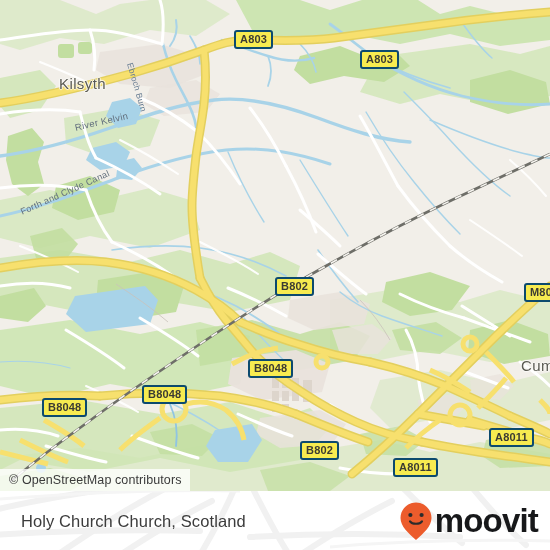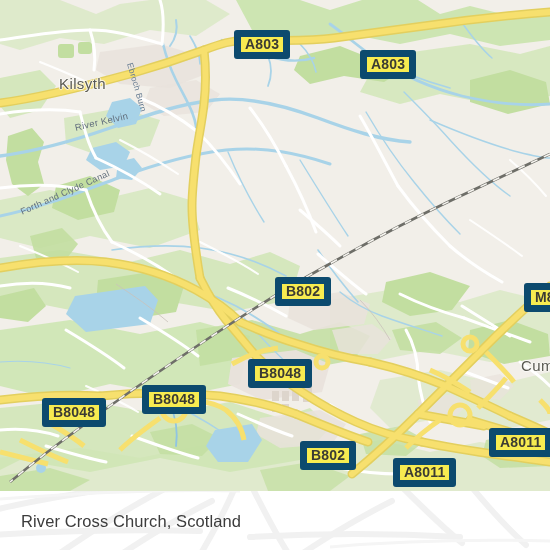--- a/index.html
+++ b/index.html
@@ -22,24 +22,24 @@
     width: 550px; height: 491px;
     background: #f2efe9;
     overflow: hidden;
   }
   .map svg { position: absolute; left: 0; top: 0; display: block; }
 
   
   .shield {
     position: absolute;
     background: #f7eb50;
-    border: 7px solid #0c4a6e;
+    border: 2px solid #0c4a6e;
     border-radius: 3px;
     color: #3b3b33;
-    font-size: 14px;
+    font-size: 11px;
     font-weight: bold;
     letter-spacing: 0.2px;
     line-height: 13px;
     padding: 1px 4px 1px 4px;
     white-space: nowrap;
     font-family: "Liberation Sans", sans-serif;
   }
 
   
   .place-label {
@@ -384,20 +384,21 @@
     <div class="shield" style="left:360px; top:50px;">A803</div>
     <div class="shield" style="left:524px; top:283px;">M80</div>
     <div class="shield" style="left:275px; top:277px;">B802</div>
     <div class="shield" style="left:248px; top:359px;">B8048</div>
     <div class="shield" style="left:142px; top:385px;">B8048</div>
     <div class="shield" style="left:42px; top:398px;">B8048</div>
     <div class="shield" style="left:300px; top:441px;">B802</div>
     <div class="shield" style="left:489px; top:428px;">A8011</div>
     <div class="shield" style="left:393px; top:458px;">A8011</div>
 
+    <div class="attribution">© OpenStreetMap contributors</div>
   </div>
 
 
   <div class="bottom-bar">
     <svg class="bottom-bar-bg" width="550" height="59" viewBox="0 0 550 59">
       <rect x="0" y="0" width="550" height="59" fill="#ffffff"></rect>
       <g fill="none" stroke="#f1f1f1" stroke-width="6" stroke-linecap="round">
         <path d="M-10,20 C40,8 90,0 140,-6"></path>
         <path d="M60,62 C100,34 140,10 180,-10"></path>
         <path d="M200,64 C214,40 226,18 236,-6"></path>
@@ -408,17 +409,26 @@
         <path d="M470,-6 C488,16 506,36 526,54"></path>
         <path d="M-10,44 C60,40 130,38 200,40"></path>
         <path d="M250,46 C320,42 390,42 460,46"></path>
       </g>
       <g fill="none" stroke="#f5f5f5" stroke-width="3">
         <path d="M0,8 C80,2 160,-2 240,0"></path>
         <path d="M330,56 C400,50 470,48 550,50"></path>
       </g>
     </svg>
 
-    <div class="place-name">River Cross Church, Scotland</div>
-
+    <div class="place-name">Holy Church Church, Scotland</div>
+
+    <div class="brand">
+      <svg width="34" height="40" viewBox="0 0 34 40">
+        <path d="M17 1.5 C8.4 1.5 1.5 8.4 1.5 17 C1.5 25.4 9.6 32.4 17 39 C24.4 32.4 32.5 25.4 32.5 17 C32.5 8.4 25.6 1.5 17 1.5 Z" fill="#ec5c2c"></path>
+        <circle cx="11.4" cy="14" r="2.1" fill="#2b2b2b"></circle>
+        <circle cx="22.6" cy="14" r="2.1" fill="#2b2b2b"></circle>
+        <path d="M11 20.4 C13.2 23.6 20.8 23.6 23 20.4" fill="none" stroke="#2b2b2b" stroke-width="2.1" stroke-linecap="round"></path>
+      </svg>
+      <span class="brand-word">moovit</span>
+    </div>
   </div>
 
 </div>
 
 </body></html>

